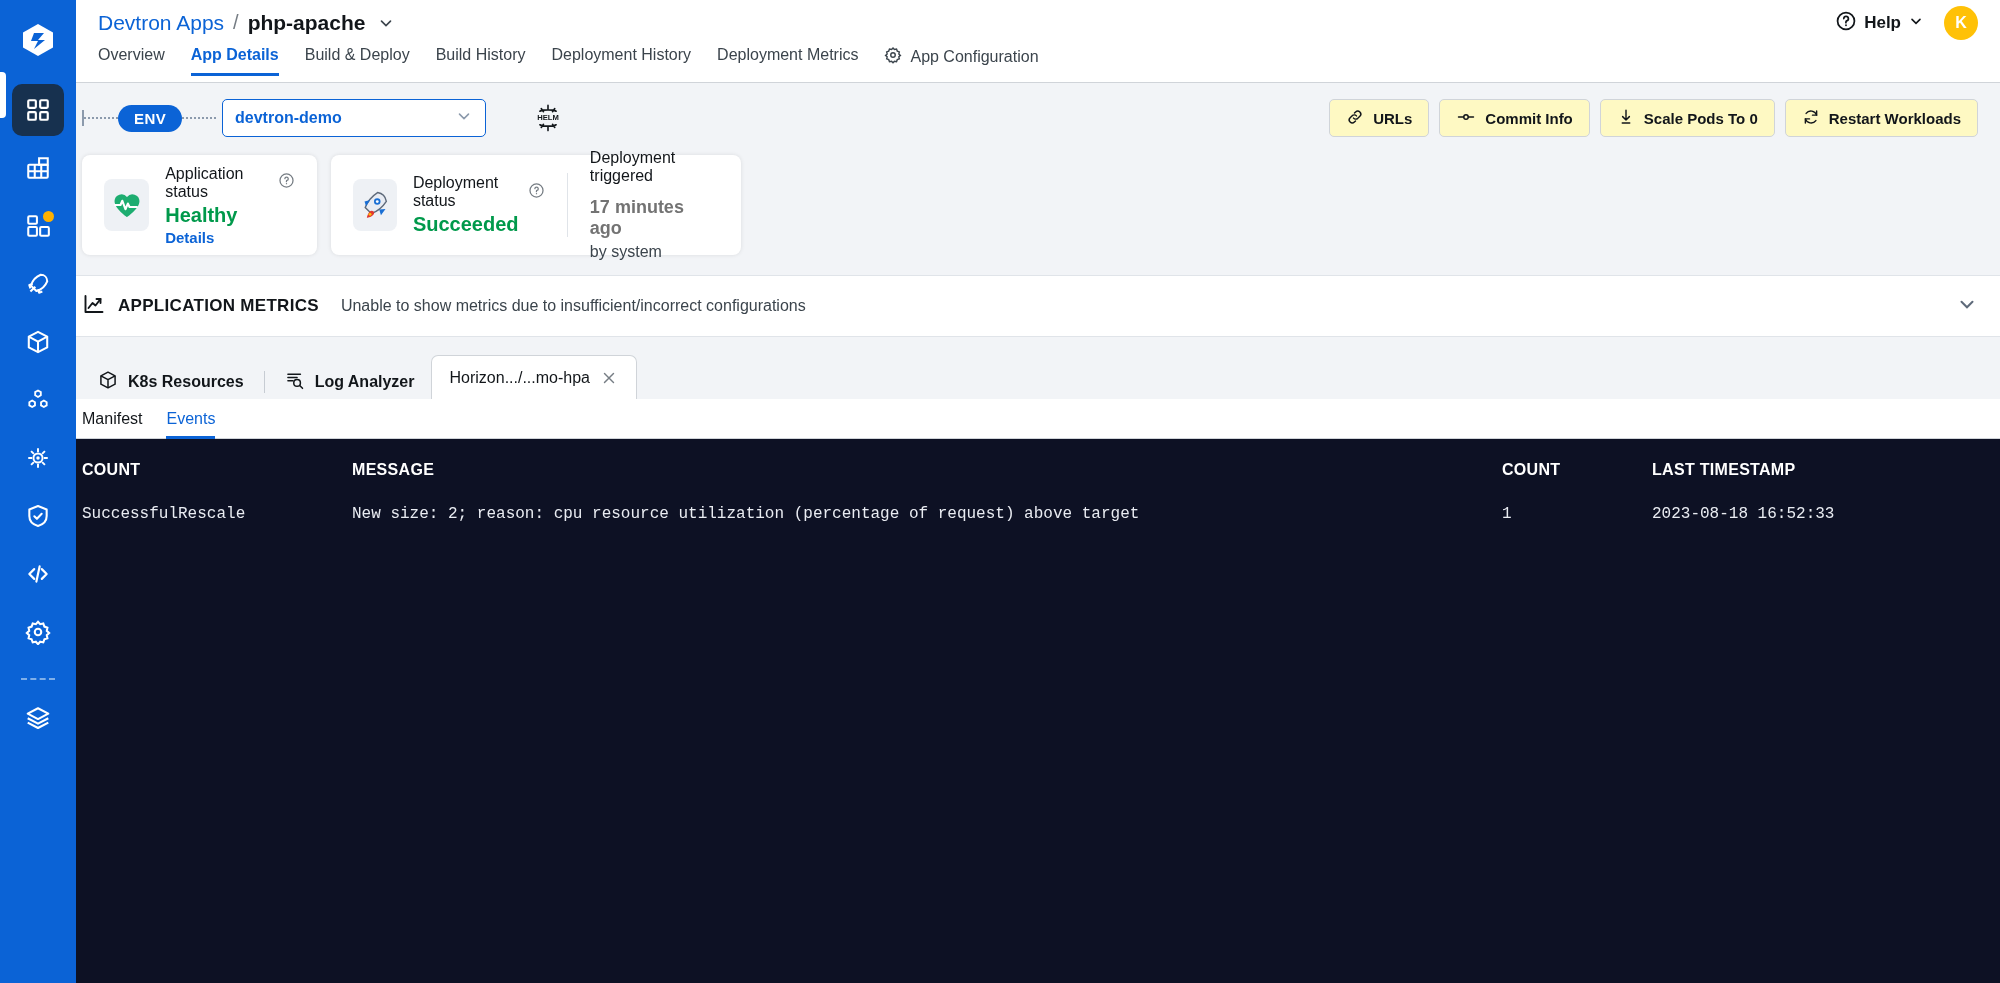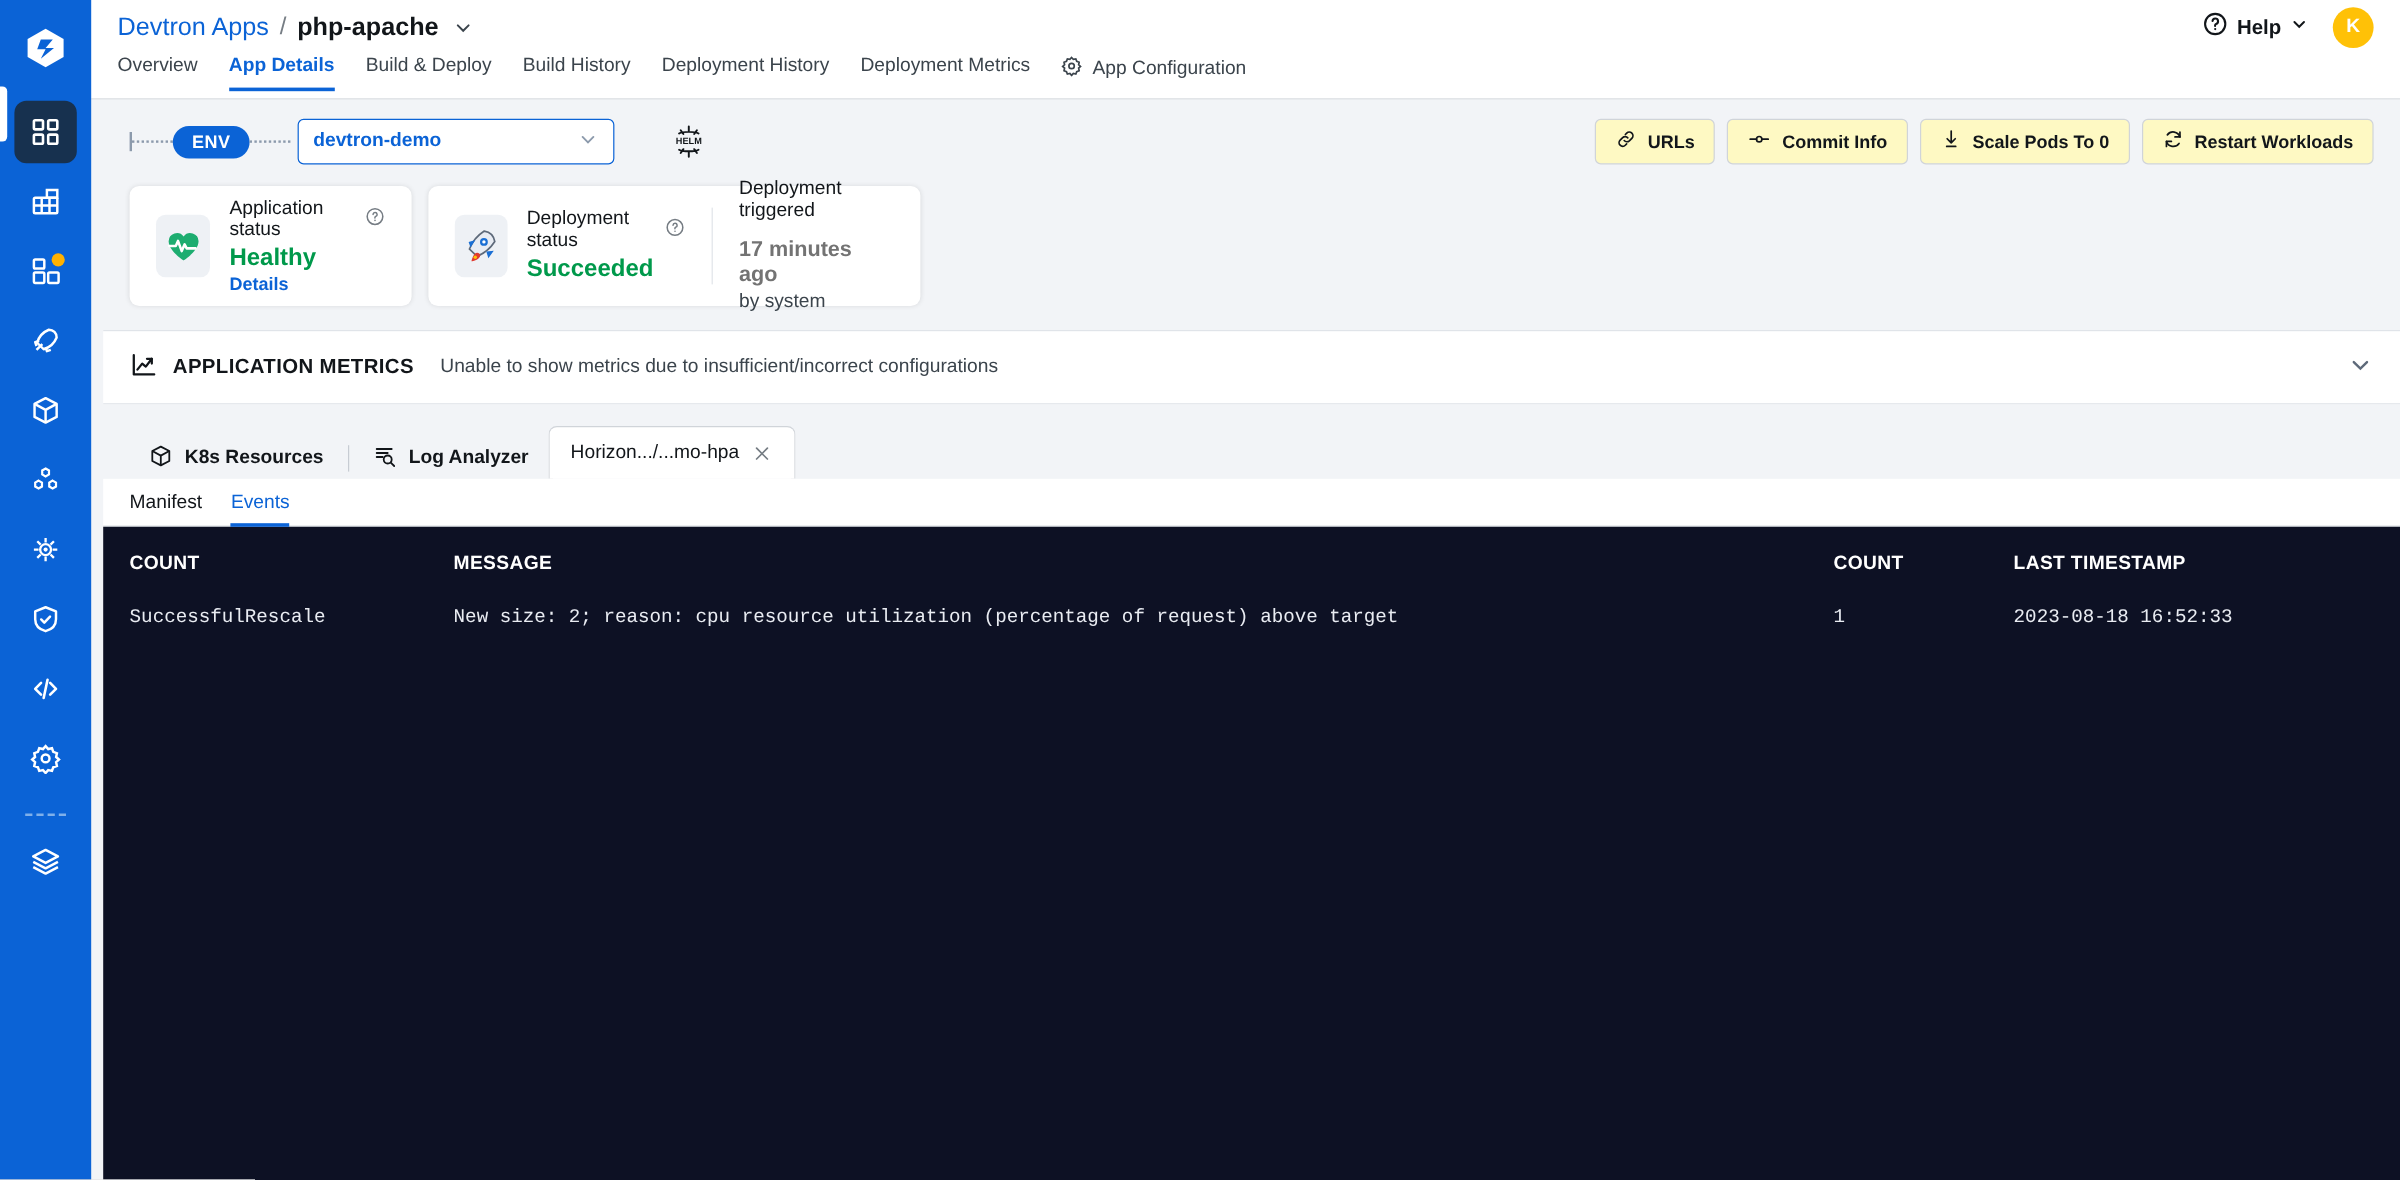--- a/index.html
+++ b/index.html
@@ -64,21 +64,21 @@
   }
   .navtab {
     font-size: 16px; color: #3b444c; padding-bottom: 9px;
     cursor: pointer; display: flex; align-items: center; gap: 8px;
     border-bottom: 3px solid transparent; position: relative; top: 1px;
   }
   .navtab.active { color: #0b63d6; font-weight: bold; border-bottom-color: #0b63d6; }
 
   
   .envbar {
-    background: #f2f4f7; padding: 16px 22px 0 32px;
+    background: #f2f4f7; padding: 16px 22px 0 6px;
     display: flex; align-items: flex-start; flex-direction: column;
     flex: 1 1 auto; min-height: 0;
   }
   .envrow { display: flex; align-items: center; width: 100%; }
   .env-left { display: flex; align-items: center; }
   .env-tick { width: 2px; height: 16px; background: #8c9aac; }
   .env-line { width: 34px; border-top: 2px dotted #8c9aac; }
   .env-badge {
     background: #0b63d6; color: #fff; font-size: 15px; font-weight: bold;
     border-radius: 16px; padding: 5px 16px; letter-spacing: .4px;

